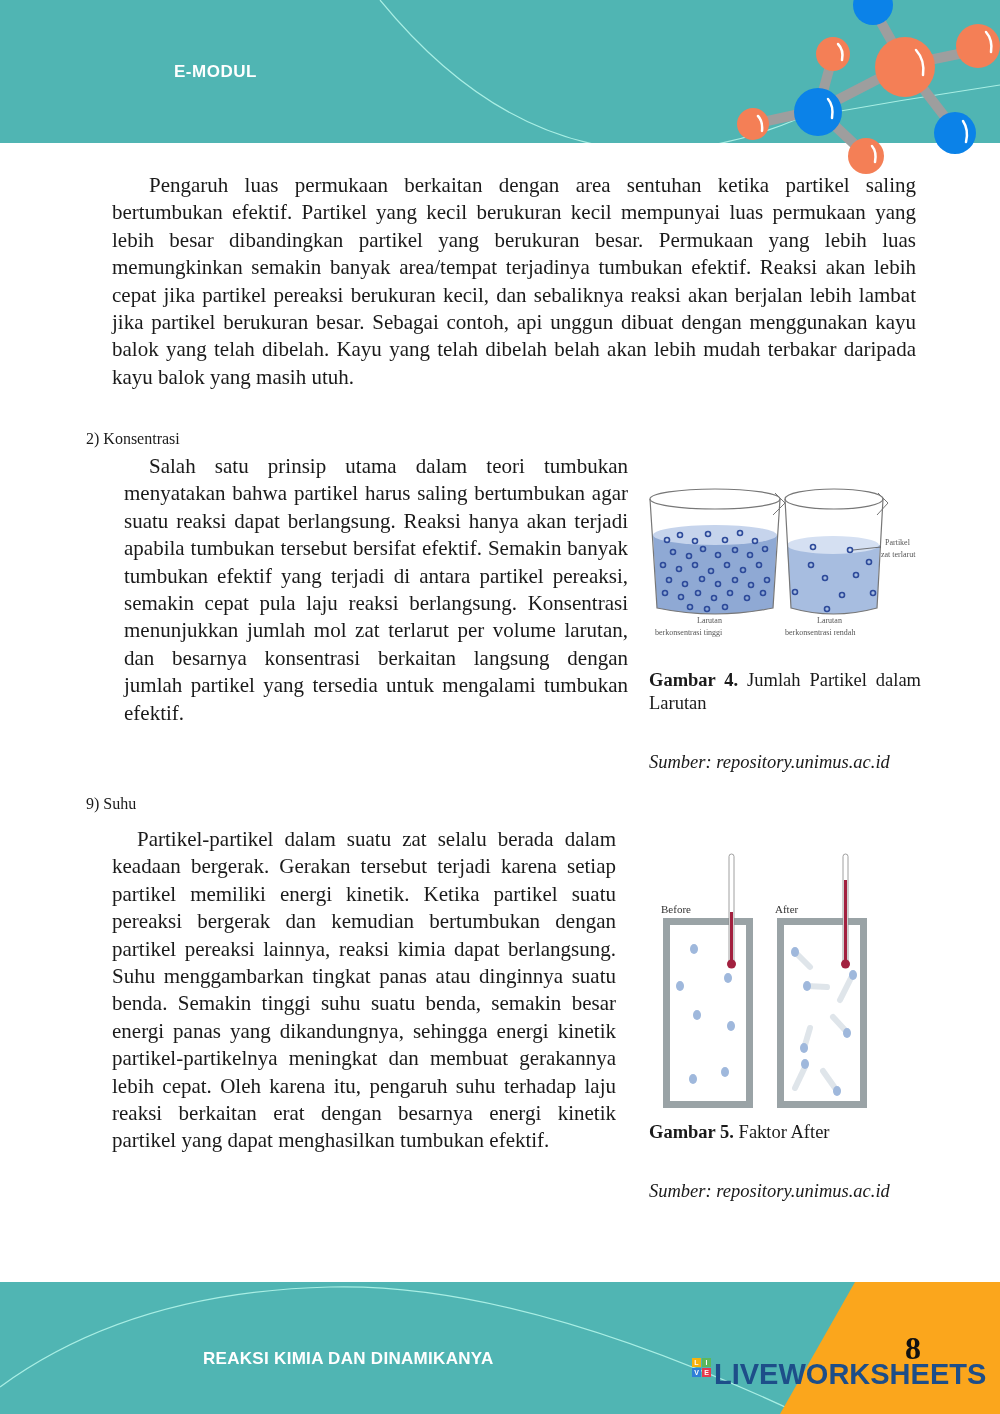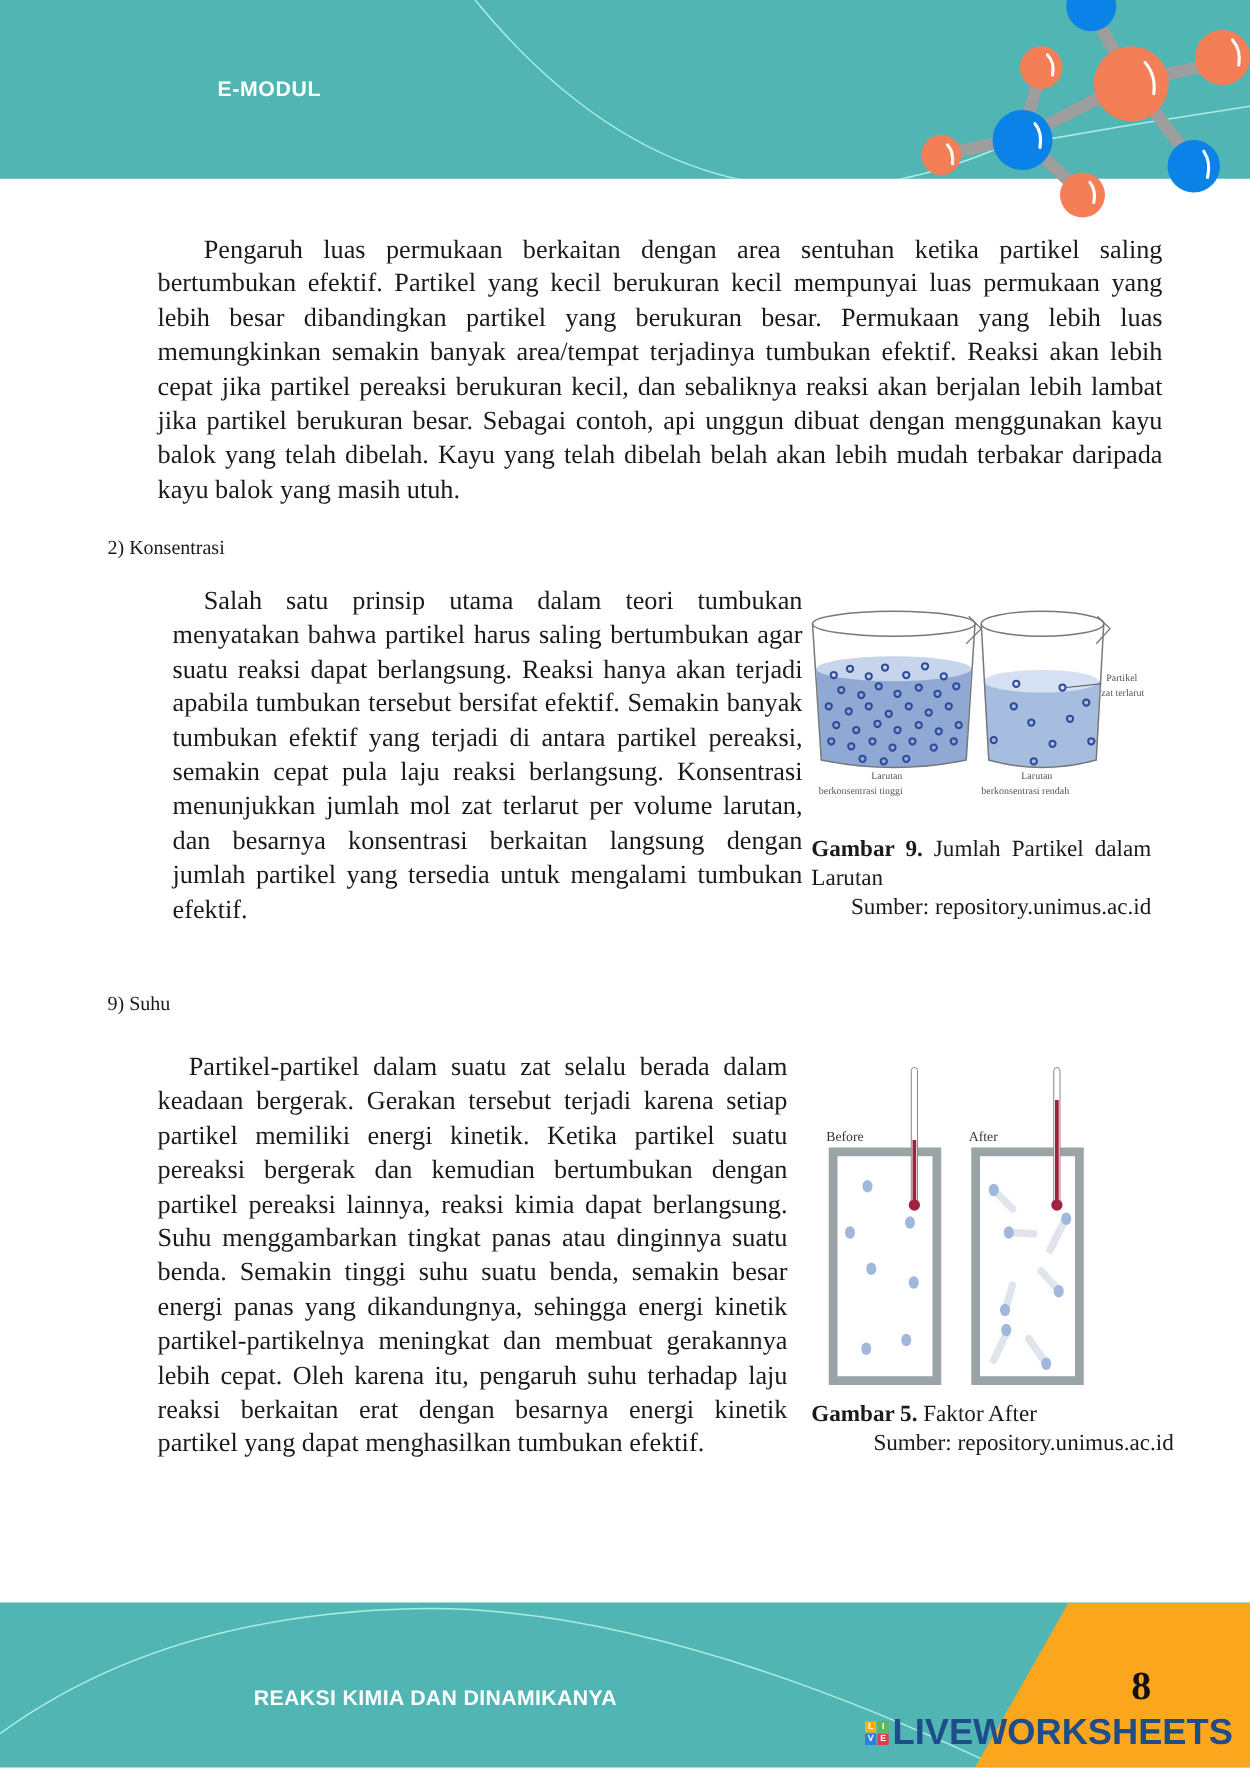--- a/index.html
+++ b/index.html
@@ -5,39 +5,39 @@
   html, body { margin: 0; padding: 0; }
   body { width: 1000px; height: 1414px; position: relative; overflow: hidden; background: #ffffff; font-family: "Liberation Serif", serif; color: #1a1a1a; }
   .header { position: absolute; left: 0; top: 0; width: 1000px; height: 143px; background: #50b5b3; overflow: hidden; }
   .header-label { position: absolute; left: 174px; top: 62px; font-family: "Liberation Sans", sans-serif; font-weight: bold; font-size: 17px; color: #ffffff; letter-spacing: 0.5px; text-align: center; }
   .header-arc { position: absolute; left: 0; top: 0; }
   .molecule { position: absolute; left: 720px; top: 0; width: 280px; height: 180px; }
   .footer { position: absolute; left: 0; top: 1282px; width: 1000px; height: 132px; background: #50b5b3; overflow: hidden; }
   .footer-label { position: absolute; left: 203px; top: 67px; font-family: "Liberation Sans", sans-serif; font-weight: bold; font-size: 17px; color: #ffffff; letter-spacing: 0.3px; }
   .footer-orange { position: absolute; left: 0; top: 0; }
   .page-num { position: absolute; left: 890px; top: 48px; width: 46px; text-align: center; font-family: "Liberation Serif", serif; font-weight: bold; font-size: 32px; color: #111; }
-  .lw { position: absolute; left: 692px; top: 88px; display: flex; align-items: center; }
+  .lw { position: absolute; left: 692px; top: 76px; display: flex; }
   .lw-grid { display: grid; grid-template-columns: 9px 9px; grid-template-rows: 9px 9px; gap: 1px; margin-right: 3px; }
   .lw-grid span { font-family: "Liberation Sans", sans-serif; font-size: 7px; font-weight: bold; color: #fff; display: flex; align-items: center; justify-content: center; }
   .lw-text { font-family: "Liberation Sans", sans-serif; font-weight: bold; font-size: 29px; color: #1d4e89; letter-spacing: 0px; }
-  .para { position: absolute; font-size: 21px; line-height: 27.4px; text-align: justify; margin: 14px; }
+  .para { position: absolute; font-size: 21px; line-height: 27.4px; text-align: justify; margin: 0; }
   .p1 { left: 112px; top: 172px; width: 804px; text-indent: 37px; }
   .heading { position: absolute; font-size: 16px; line-height: 27px; margin: 0; }
   .h2 { left: 86px; top: 425px; }
   .p2 { left: 124px; top: 453px; width: 504px; text-indent: 25px; }
   .h3 { left: 86px; top: 790px; }
   .p3 { left: 112px; top: 826px; width: 504px; text-indent: 25px; }
   .fig { position: absolute; }
   .fig3 { left: 645px; top: 485px; width: 280px; height: 160px; }
   .fig4 { left: 655px; top: 850px; width: 220px; height: 265px; }
   .caption { position: absolute; font-size: 18.5px; line-height: 23px; text-align: justify; margin: 0; }
   .cap3 { left: 649px; top: 669px; width: 272px; }
   .cap4 { left: 649px; top: 1121px; width: 290px; }
   .caption b { font-weight: bold; }
-  .caption .src { display: block; text-align: right; }
+  .caption .src { font-style: italic; display: block; text-align: left; margin-top: 36px; }
   .fig-label { font-family: "Liberation Serif", serif; font-size: 8px; fill: #555; }
 </style>
 </head>
 <body>
 
 <div class="header">
   <svg class="header-arc" width="1000" height="143">
     <path d="M 380 0 Q 560 220 800 118 Q 900 100 1000 85" fill="none" stroke="#a9eee4" stroke-width="1.2"></path>
   </svg>
   <div class="header-label">E-MODUL</div>
@@ -150,21 +150,21 @@
         <circle cx="182" cy="124" r="2.5"></circle>
     </g>
     <line x1="208" y1="65" x2="236" y2="62" stroke="#555" stroke-width="0.8"></line>
     <text class="fig-label" x="240" y="60">Partikel</text>
     <text class="fig-label" x="236" y="72">zat terlarut</text>
     <text class="fig-label" x="172" y="138">Larutan</text>
     <text class="fig-label" x="140" y="150">berkonsentrasi rendah</text>
   </g>
 </svg>
 
-<p class="caption cap3"><b>Gambar 9.</b><span> Jumlah Partikel dalam Larutan</span><span class="src">Sumber: repository.unimus.ac.id</span></p>
+<p class="caption cap3"><b>Gambar 4.</b><span> Jumlah Partikel dalam Larutan</span><span class="src">Sumber: repository.unimus.ac.id</span></p>
 
 <p class="heading h3">9) Suhu</p>
 <p class="para p3">Partikel-partikel dalam suatu zat selalu berada dalam keadaan bergerak. Gerakan tersebut terjadi karena setiap partikel memiliki energi kinetik. Ketika partikel suatu pereaksi bergerak dan kemudian bertumbukan dengan partikel pereaksi lainnya, reaksi kimia dapat berlangsung. Suhu menggambarkan tingkat panas atau dinginnya suatu benda. Semakin tinggi suhu suatu benda, semakin besar energi panas yang dikandungnya, sehingga energi kinetik partikel-partikelnya meningkat dan membuat gerakannya lebih cepat. Oleh karena itu, pengaruh suhu terhadap laju reaksi berkaitan erat dengan besarnya energi kinetik partikel yang dapat menghasilkan tumbukan efektif.</p>
 
 <svg class="fig fig4" viewBox="0 0 220 265">
   <text x="6" y="63" font-family="Liberation Serif, serif" font-size="11" fill="#333">Before</text>
   <text x="120" y="63" font-family="Liberation Serif, serif" font-size="11" fill="#333">After</text>
 
   <g>
     <rect x="8" y="68" width="90" height="190" fill="#9aa3a6"></rect>

